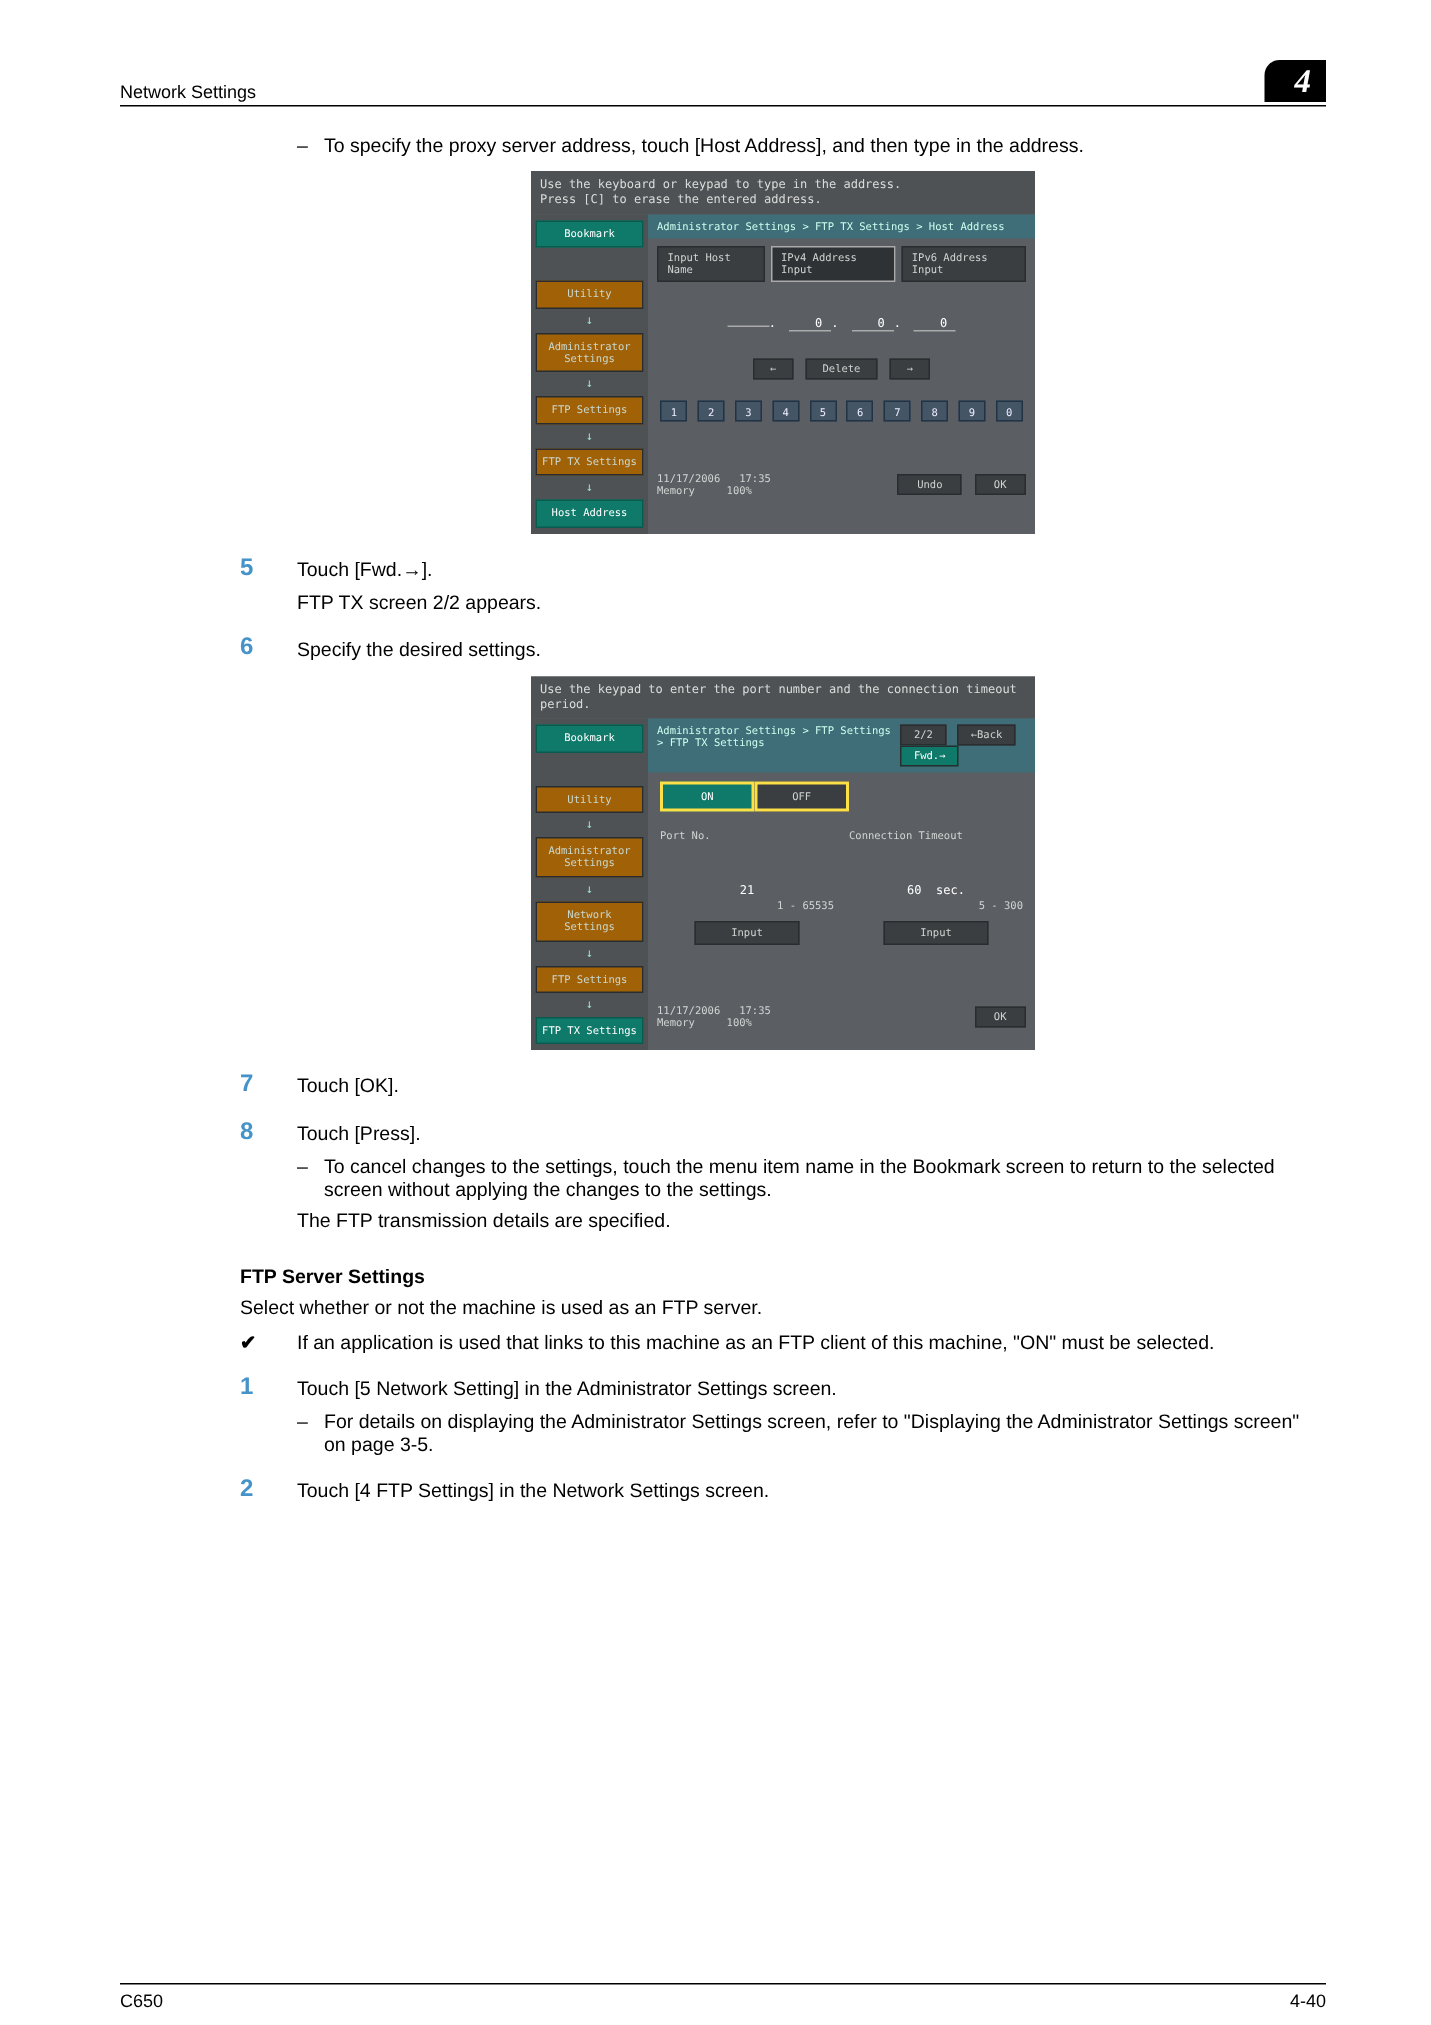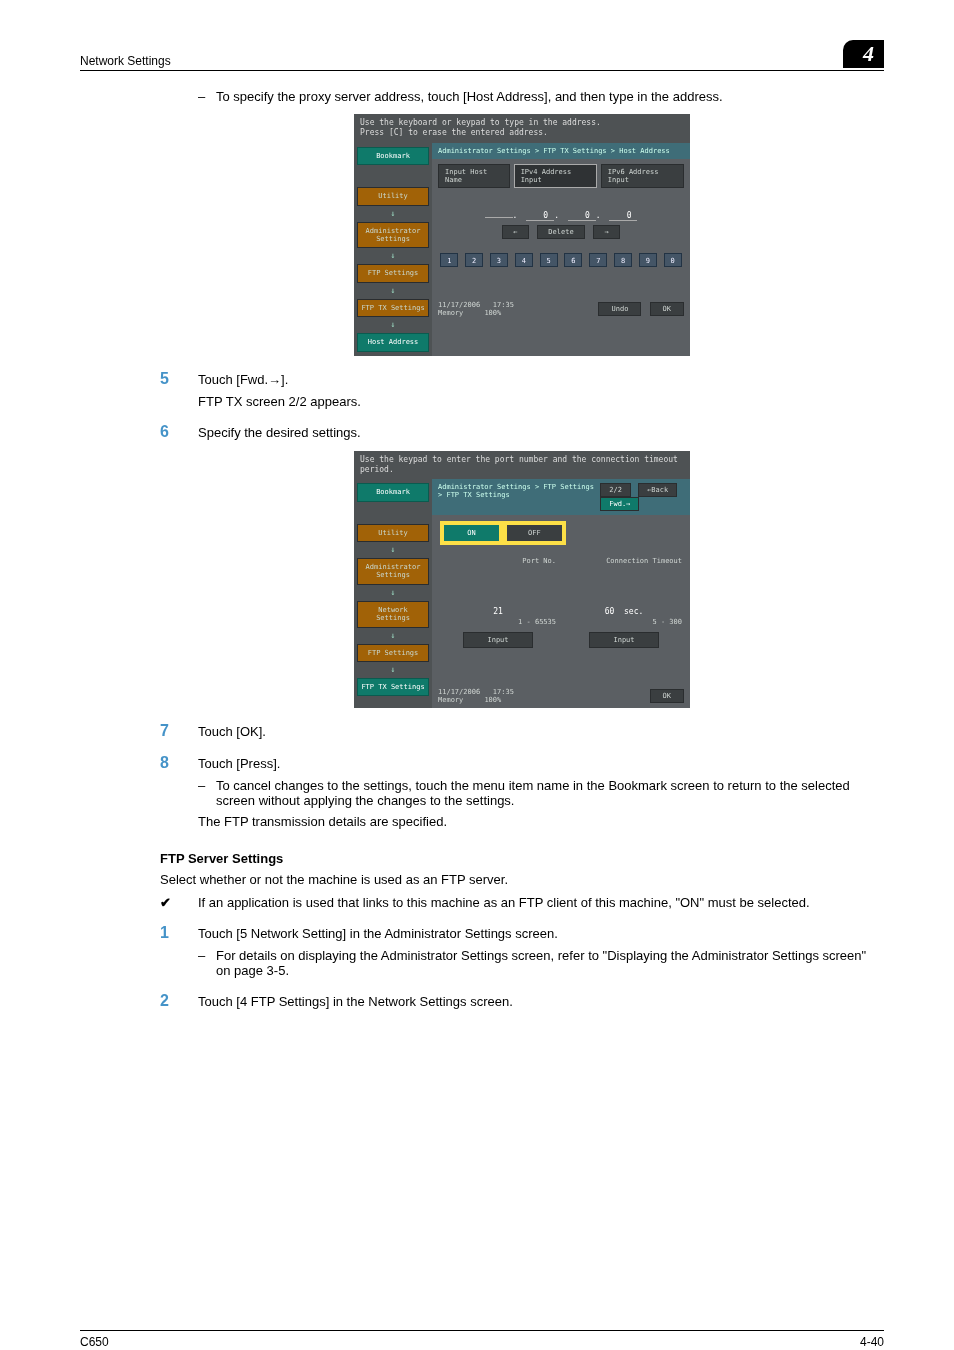--- a/index.html
+++ b/index.html
@@ -102,21 +102,21 @@
   .tab {
     background:#3a3e40;
     border:1px solid #2a2d2f;
     color:#cfd5d2;
     padding:3px 6px;
     font-size:7px;
   }
   .tab.sel { background:#2f3234; border-color:#aaa;}
   .ip-row { text-align:center; margin-top:18px; color:#fff; font-size:8px; letter-spacing:2px;}
   .ip-row .seg { display:inline-block; border-bottom:1px solid #aaa; min-width:28px; text-align:right; padding:0 4px;}
-  .ctl-row { text-align:center; margin-top:4px;}
+  .ctl-row { text-align:center; margin-top:18px;}
   .ctl-row .cb {
     display:inline-block; background:#3a3e40; border:1px solid #2a2d2f;
     color:#cfd5d2; padding:2px 10px; font-size:7px; margin:0 2px;
   }
   .numpad { text-align:center; margin-top:14px;}
   .numpad .k {
     display:inline-block; width:18px; height:14px; line-height:14px;
     background:#456; border:1px solid #234; color:#eef; font-size:7px; margin:0 1px;
   }
   .status {
@@ -127,31 +127,31 @@
     display:inline-block; background:#3a3e40; border:1px solid #2a2d2f;
     color:#cfd5d2; padding:2px 12px; font-size:7px; margin-left:4px;
   }
   .pager .pb {
     display:inline-block; background:#3a3e40; border:1px solid #2a2d2f;
     color:#cfd5d2; padding:2px 8px; font-size:7px; margin-left:3px;
   }
   .pager .pb.teal { background:#0f7a6a; color:#fff;}
   .cols { display:flex; gap:10px; padding:6px 8px;}
   .col { flex:1; }
-  .col .hdr { text-align:right; color:#cfd5d2; font-size:7px; margin-bottom:26px;}
+  .col .hdr { text-align:left; color:#cfd5d2; font-size:7px; margin-bottom:12px;}
   .col .val { text-align:center; color:#fff; font-size:8px;}
   .col .rng { text-align:right; color:#cfd5d2; font-size:7px; margin-top:2px;}
   .col .inbtn {
     display:block; margin:6px auto 0 auto; width:70px; text-align:center;
     background:#3a3e40; border:1px solid #2a2d2f; color:#cfd5d2; padding:3px 0; font-size:7px;
   }
   .onoff { display:flex; gap:0; padding:6px 8px;}
   .onoff .o {
     flex:1; text-align:center; padding:4px 0; font-size:7px;
-    border:4px solid #fde047; background:#3a3e40; color:#cfd5d2;
+    border:2px solid #fde047; background:#3a3e40; color:#cfd5d2;
   }
   .onoff .o.sel { background:#0f7a6a; color:#fff;}
   .footer {
     display:flex; justify-content:space-between;
     font-size:12px; margin-top: 320px;
     border-top: 1px solid #000; padding-top:4px;
   }
 </style>
 </head>
 <body>

